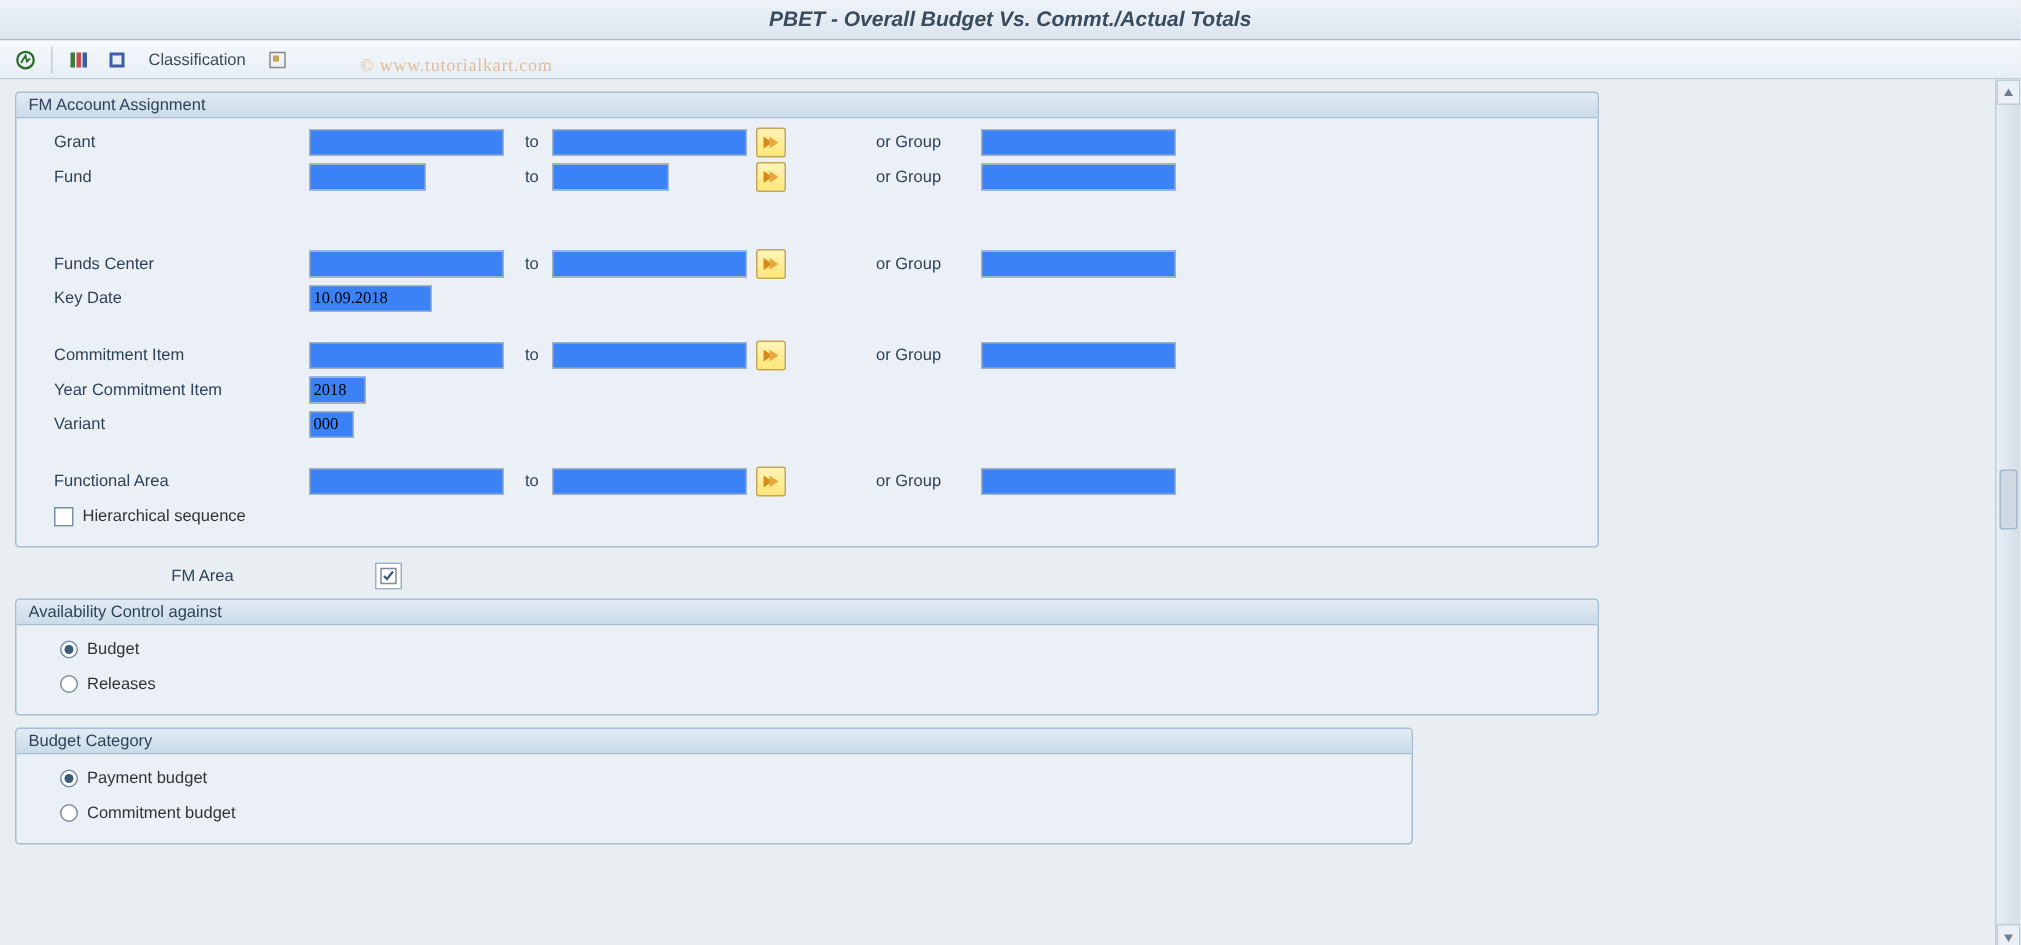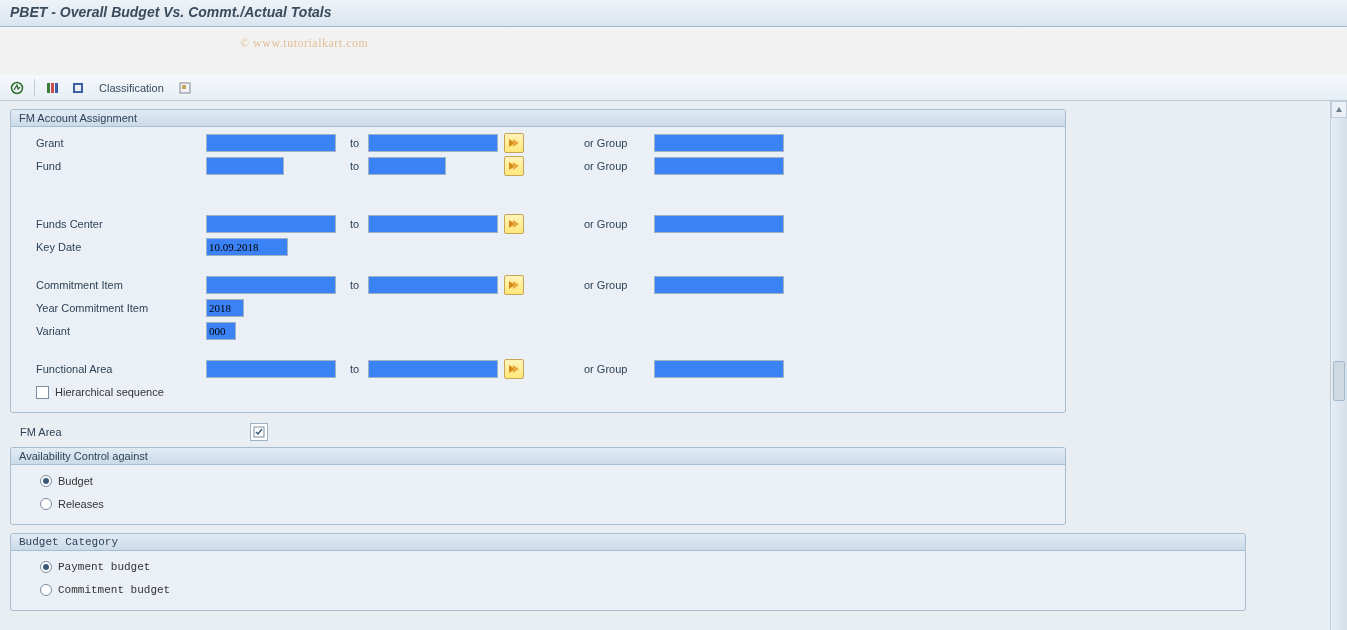--- a/index.html
+++ b/index.html
@@ -14,30 +14,30 @@
     overflow: hidden;
   }
   .header {
     background: linear-gradient(to bottom, #eef3f8 0%, #dbe5ef 100%);
     border-bottom: 1px solid #a5b9cc;
     padding: 4px 10px 6px 10px;
     font-weight: bold;
     font-style: italic;
     font-size: 14px;
     color: #3a4b5c;
+    text-align: center;
   }
   .toolbar {
     background: linear-gradient(to bottom, #f6f9fc 0%, #e6eef5 100%);
     border-bottom: 1px solid #c0cdd9;
     padding: 3px 6px;
     display: flex;
     align-items: center;
     gap: 4px;
     height: 26px;
-    margin-top: 48px;
   }
   .tb-btn {
     display: inline-flex;
     align-items: center;
     justify-content: center;
     width: 22px; height: 20px;
     border: 1px solid transparent;
     border-radius: 2px;
     cursor: pointer;
   }
@@ -168,20 +168,21 @@
   }
   .radio.checked::after {
     content:"";
     width:6px; height:6px;
     background:#3a5b7a;
     border-radius:50%;
   }
   .fm-area-row {
     display:flex; align-items:center;
     padding: 2px 10px 6px 10px;
+    text-align: center;
   }
   .fm-area-row .lbl2 { width: 230px; color:#2f4257; }
   .f4 {
     width:18px; height:18px;
     border:1px solid #9fb2c4;
     background:#fff;
     display:flex; align-items:center; justify-content:center;
     cursor:pointer;
   }
   .option-area .row { padding-left: 4px; }
@@ -352,21 +353,21 @@
           <span class="radio checked"></span>
           <span>Budget</span>
         </div>
         <div class="row">
           <span class="radio"></span>
           <span>Releases</span>
         </div>
       </div>
     </div>
 
-    <div class="frame option-area" style="width:1236px;font-family:Liberation Mono, monospace;">
+    <div class="frame option-area" style="width:932px;">
       <div class="frame-title">Budget Category</div>
       <div class="frame-body">
         <div class="row">
           <span class="radio checked"></span>
           <span>Payment budget</span>
         </div>
         <div class="row">
           <span class="radio"></span>
           <span>Commitment budget</span>
         </div>

